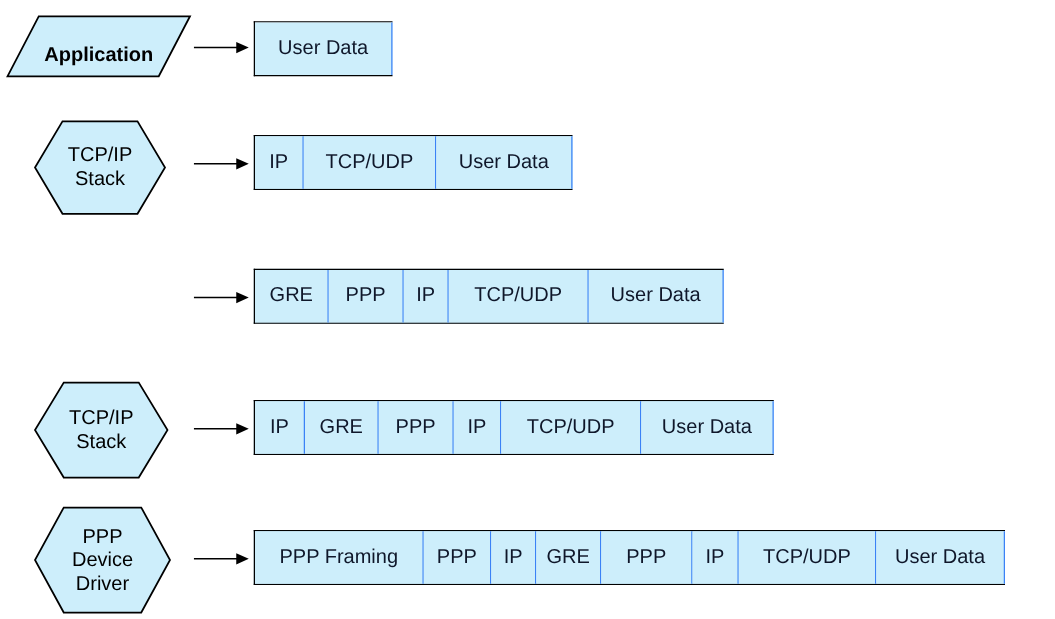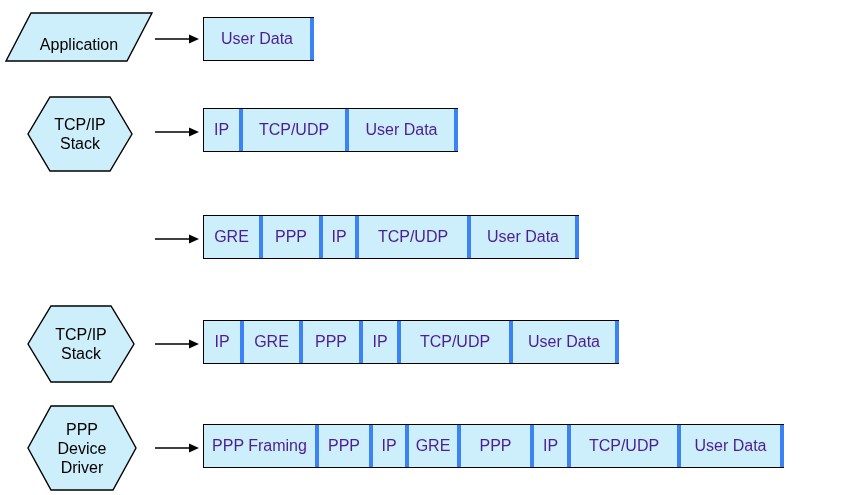--- a/index.html
+++ b/index.html
@@ -62,36 +62,36 @@
     position: absolute;
     display: flex;
     height: 44px;
     box-sizing: border-box;
     border: 1px solid #000000;
     border-right: none;
     background: #cdeefb;
   }
   .block {
     box-sizing: border-box;
-    border-right: 4px solid #3b82f6;
+    border-right: 1px solid #3b82f6;
     display: flex;
     align-items: center;
     justify-content: center;
     font-size: 16px;
     line-height: 18px;
-    color: #4c1d95;
+    color: #0f172a;
     background: #cdeefb;
     white-space: nowrap;
   }
 </style>
 </head>
 <body>
 
 <div id="diagram">
-    <div class="shape" style="left: 5px; top: 12px; width: 148px; height: 64px;">
+    <div class="shape" style="left: 5px; top: 12px; width: 148px; height: 64px; font-weight: bold;">
       <svg width="148" height="50" viewBox="0 0 148 50">
         <polygon points="26,1 147,1 122,49 1,49" fill="#cdeefb" stroke="#000000" stroke-width="1.4"></polygon>
       </svg>
       <span class="shape-label">Application</span>
     </div>
     <div class="arrow" style="left: 155px; top: 31px;"><svg width="46" height="12" viewBox="0 0 46 12">
         <line x1="0" y1="6" x2="36" y2="6" stroke="#000000" stroke-width="1.3"></line>
         <polygon points="34,1.5 44,6 34,10.5" fill="#000000"></polygon>
       </svg></div>
     <div class="packet" style="left: 203px; top: 17px;">
@@ -149,21 +149,21 @@
       </svg>
       <span class="shape-label">PPP
 Device
 Driver</span>
     </div>
     <div class="arrow" style="left: 155px; top: 440px;"><svg width="46" height="12" viewBox="0 0 46 12">
         <line x1="0" y1="6" x2="36" y2="6" stroke="#000000" stroke-width="1.3"></line>
         <polygon points="34,1.5 44,6 34,10.5" fill="#000000"></polygon>
       </svg></div>
     <div class="packet" style="left: 203px; top: 424px;">
-      <div class="block" style="width: 115px;">PPP Framing</div>
+      <div class="block" style="width: 135px;">PPP Framing</div>
       <div class="block" style="width: 54px;">PPP</div>
       <div class="block" style="width: 36px;">IP</div>
       <div class="block" style="width: 52px;">GRE</div>
       <div class="block" style="width: 73px;">PPP</div>
       <div class="block" style="width: 37px;">IP</div>
       <div class="block" style="width: 110px;">TCP/UDP</div>
       <div class="block" style="width: 103px;">User Data</div>
     </div>
   </div>
 

